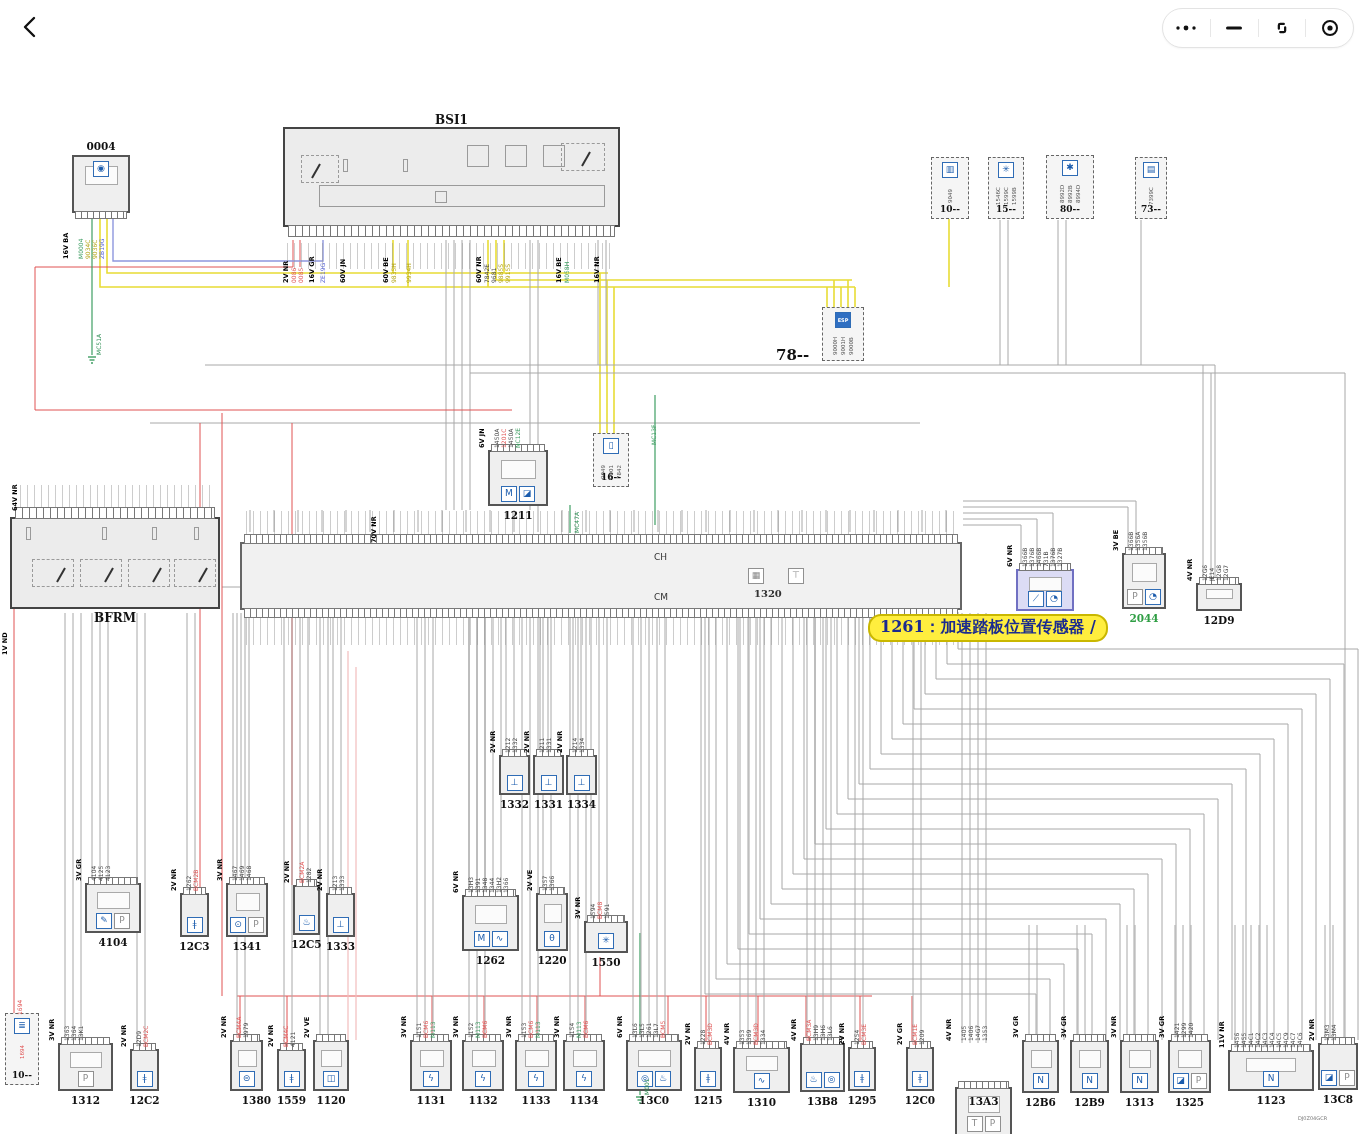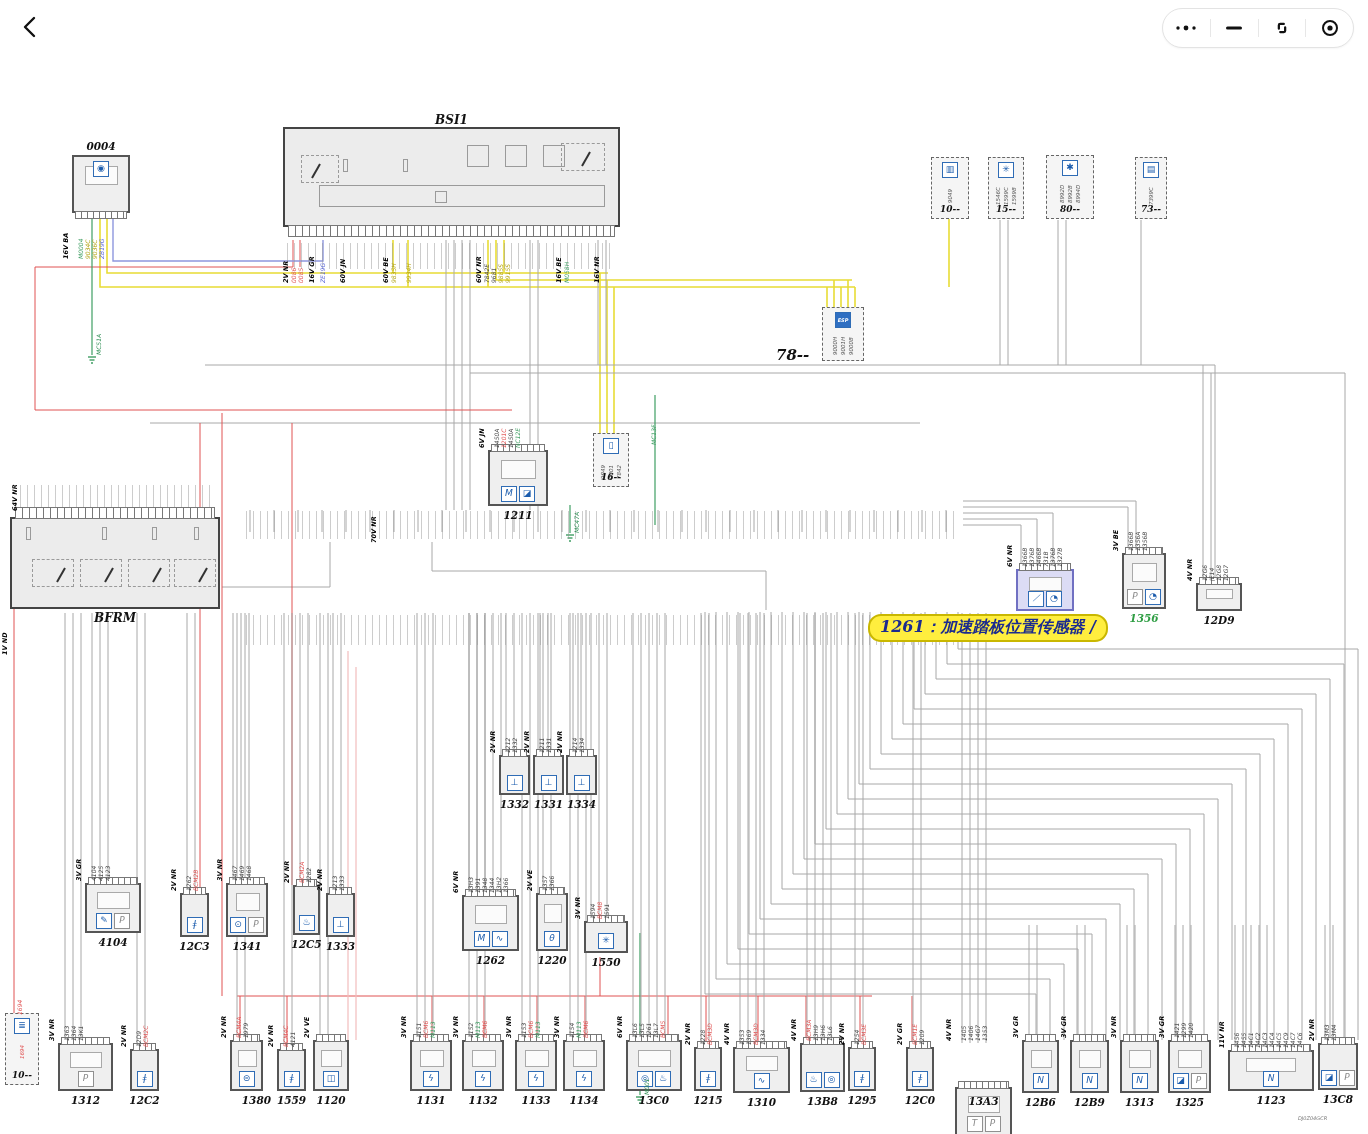--- a/index.html
+++ b/index.html
@@ -9,21 +9,21 @@
   .appbar{position:absolute;left:0;top:0;width:1368px;height:55px;background:#fff;z-index:60;}
   .backbtn{position:absolute;left:16px;top:12px;width:30px;height:30px;cursor:pointer;}
   .apptitle{position:absolute;left:0;top:17px;width:1368px;text-align:center;
             font-size:17px;font-weight:700;color:#111;}
   .capsule{position:absolute;right:14px;top:8px;width:190px;height:38px;background:#fff;
            border:1px solid #e3e3e3;border-radius:20px;display:flex;align-items:center;
            justify-content:space-evenly;box-shadow:0 1px 2px rgba(0,0,0,.04);}
   .capsule .div{width:1px;height:18px;background:#e7e7e7;}
   .cbtn{width:30px;height:28px;display:flex;align-items:center;justify-content:center;cursor:pointer;}
   
-  #diagram{position:absolute;left:0;top:55px;width:1368px;height:1079px;font-style:italic;}
+  #diagram{position:absolute;left:0;top:55px;width:1368px;height:1079px;}
   #wires{position:absolute;left:0;top:0;pointer-events:none;}
   .ticks{position:absolute;opacity:.45;z-index:1;
          background:repeating-linear-gradient(90deg,#8f8f8f 0 1px,transparent 1px 7px);}
   .comp{position:absolute;background:#efefef;border:2px solid #555;box-sizing:border-box;z-index:3;}
   .comp.solid::before{content:"";position:absolute;left:1px;right:1px;top:-8px;height:6px;
          border:1px solid #777;background:repeating-linear-gradient(90deg,#fff 0 5px,#777 5px 6px);}
   .comp.pins-bottom::before{top:auto;bottom:-8px;}
   .comp.dashed{background:#f5f5f5;border:1px dashed #666;}
   .comp.hl{background:#dcdcf5;border-color:#7070c2;}
   .innerbox{position:absolute;left:20%;top:16%;width:58%;height:32%;border:1px solid #a9a9a9;background:#fbfbfb;}
@@ -328,20 +328,27 @@
       <div class="deco dash" style="left:162px;top:40px;width:42px;height:28px">
           <div class="diag" style="left:20px;top:14px"></div>
         </div>
       <div class="deco" style="left:14px;top:8px;width:5px;height:13px"></div>
       <div class="deco" style="left:90px;top:8px;width:5px;height:13px"></div>
       <div class="deco" style="left:140px;top:8px;width:5px;height:13px"></div>
       <div class="deco" style="left:182px;top:8px;width:5px;height:13px"></div>
     </div>
     <div class="biglabel" style="left:10px;top:556px;width:210px">BFRM</div>
 
+    <div class="ecu" style="left:240px;top:487px;width:722px;height:68px">
+      <span class="tag" style="left:412px;top:8px">CH</span>
+      <span class="tag" style="left:412px;bottom:6px">CM</span>
+      <span class="icn gray" style="position:absolute;left:505px;top:24px">▦</span>
+      <span class="icn gray" style="position:absolute;left:545px;top:24px">⊤</span>
+      <span class="tag" style="left:512px;top:44px;font-family:'DejaVu Serif',serif;font-weight:700;font-size:10px">1320</span>
+    </div>
 
     <div id="comps">
         <div class="comp solid pins-bottom" style="left: 72px; top: 100px; width: 58px; height: 58px;">
           <div class="innerbox"></div>
           <div class="iconrow top"><span class="icn">◉</span></div>
         </div>
         <div class="clabel" style="left: 64px; width: 74px; text-align: center; top: 85px;">0004</div>
         <div class="vtxt b" style="left: 63px; top: 164px;">16V BA</div>
         <div class="vtxt" style="left: 77px; top: 164px; color: rgb(63, 158, 99);">M0004</div>
         <div class="vtxt" style="left: 84px; top: 164px; color: rgb(179, 164, 22);">9034C</div>
@@ -401,21 +408,21 @@
         <div class="vtxt" style="left: 1021px; top: 472px;">1366B</div>
         <div class="vtxt" style="left: 1028px; top: 472px;">1376B</div>
         <div class="vtxt" style="left: 1035px; top: 472px;">1466B</div>
         <div class="vtxt" style="left: 1042px; top: 472px;">731B</div>
         <div class="vtxt" style="left: 1049px; top: 472px;">1376B</div>
         <div class="vtxt" style="left: 1056px; top: 472px;">1327B</div>
         <div class="comp solid" style="left: 1122px; top: 498px; width: 44px; height: 56px;">
           <div class="innerbox"></div>
           <div class="iconrow"><span class="icn gray">P</span><span class="icn">◔</span></div>
         </div>
-        <div class="clabel" style="left: 1114px; width: 60px; text-align: center; top: 557px; color: rgb(47, 158, 68);">1356</div>
+        <div class="clabel" style="left: 1114px; width: 60px; text-align: center; top: 557px; color: rgb(47, 158, 68);">2044</div>
         <div class="vtxt b" style="left: 1113px; top: 456px;">3V BE</div>
         <div class="vtxt" style="left: 1127px; top: 456px;">1366B</div>
         <div class="vtxt" style="left: 1134px; top: 456px;">1356A</div>
         <div class="vtxt" style="left: 1141px; top: 456px;">1356B</div>
         <div class="comp solid" style="left: 1196px; top: 528px; width: 46px; height: 28px;">
           <div class="innerbox"></div>
         </div>
         <div class="clabel" style="left: 1188px; width: 62px; text-align: center; top: 559px;">12D9</div>
         <div class="vtxt b" style="left: 1187px; top: 486px;">4V NR</div>
         <div class="vtxt" style="left: 1201px; top: 486px;">12G6</div>

